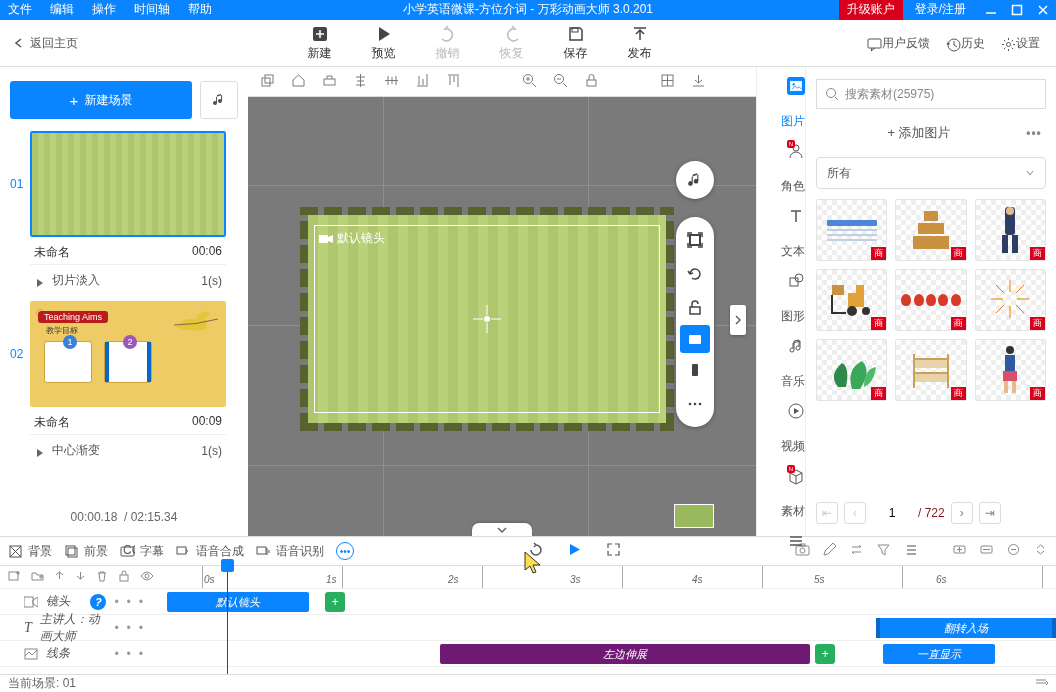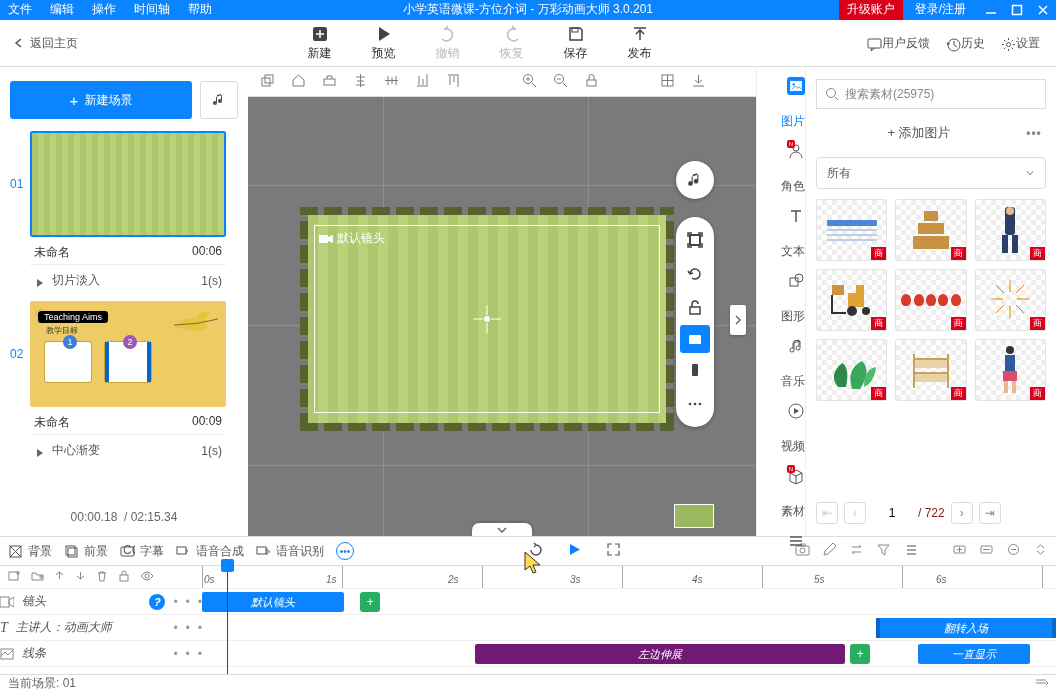--- a/index.html
+++ b/index.html
@@ -36,21 +36,21 @@
 .newscene .btn { flex: 1; height: 38px; background: #0a84ff; color: #fff; display: flex; align-items: center; justify-content: center; gap: 6px; border-radius: 3px; font-size: 13px; }
 .newscene .music { width: 38px; height: 38px; border: 1px solid #dcdcdc; border-radius: 3px; display: flex; align-items: center; justify-content: center; }
 .scenes { flex: 1; overflow: hidden; display: flex; flex-direction: column; gap: 6px; margin-top: 4px; }
 .scene { display: flex; flex-direction: column; gap: 4px; }
 .scene .thumbrow { display: flex; align-items: center; }
 .scene .idx { width: 20px; color: #0a84ff; font-size: 12px; }
 .scene .thumb { width: 196px; height: 106px; border: 2px solid transparent; border-radius: 2px; position: relative; overflow: hidden; }
 .scene.sel .thumb { border-color: #0a84ff; }
 .thumb.green { background: repeating-linear-gradient(90deg, #aec76f 0 6px, #b9d27a 6px 12px); }
 .thumb.aim { background: #eecb64; }
-.aim .tit { position: absolute; top: 8px; left: 6px; background: #000000; color: #fff; font-size: 9px; padding: 1px 6px; border-radius: 3px; }
+.aim .tit { position: absolute; top: 8px; left: 6px; background: #b91c1c; color: #fff; font-size: 9px; padding: 1px 6px; border-radius: 3px; }
 .aim .dot { position: absolute; top: 6px; left: 4px; width: 8px; height: 8px; background: #ffe58a; border: 1px solid #c8a43b; border-radius: 50%; }
 .sub { font-size: 8px; color: #333; }
 .aim .card { position: absolute; top: 38px; width: 48px; height: 42px; background: #fff; border: 1px solid #c8a43b; border-radius: 3px; }
 .aim .card.c1 { left: 12px; } .aim .card.c2 { left: 72px; }
 .aim .badge { position: absolute; top: -7px; left: 18px; width: 14px; height: 14px; border-radius: 50%; color: #fff; font-size: 9px; display: flex; align-items: center; justify-content: center; }
 .b1 { background: #3b7fd6; } .b2 { background: #9b59b6; }
 .aim .bird { position: absolute; top: 2px; right: 6px; width: 44px; height: 28px; }
 .scene .meta { display: flex; justify-content: space-between; padding: 3px 4px; border-bottom: 1px solid #eee; margin-left: 20px; width: 196px; font-size: 12px; color: #333; }
 .scene .trans { display: flex; align-items: center; gap: 6px; margin-left: 20px; width: 196px; justify-content: space-between; color: #555; font-size: 12px; padding: 3px 4px 6px; }
 .scene .trans .l { display: flex; align-items: flex-end; gap: 6px; }
@@ -133,21 +133,21 @@
 .tlhead { display: flex; height: 22px; }
 .tlhead .left { width: 202px; display: flex; align-items: center; gap: 10px; padding: 0 8px; color: #777; }
 .tlhead .ruler { flex: 1; position: relative; background: #fff; }
 .ruler .marks { position: absolute; inset: 0; background-image: repeating-linear-gradient(90deg, #aaa 0 1px, transparent 1px 140px); }
 .ruler .secs { position: absolute; bottom: 3px; left: 0; right: 0; display: flex; }
 .ruler .secs span { width: 140px; color: #666; font-size: 10px; padding-left: 2px; }
 .playhead { position: absolute; left: 25px; top: 28px; bottom: 30px; width: 1px; background: #d9001b; z-index: 5; }
 .playhead::before { content: ""; position: absolute; top: -8px; left: -6px; width: 13px; height: 13px; background: #0a84ff; border-radius: 2px; }
 .tlrows { flex: 1; display: flex; flex-direction: column; position: relative; border-top: 1px solid #eee;}
 .tlrow { display: flex; height: 26px; border-bottom: 1px solid #eee; }
-.tlrow .lab { width: 202px; display: flex; align-items: center; gap: 8px; padding: 0 0; color: #555; }
+.tlrow .lab { width: 167px; display: flex; align-items: center; gap: 8px; padding: 0 24px; color: #555; }
 .tlrow .lab .help { width: 16px; height: 16px; background: #0a84ff; color: #fff; border-radius: 50%; display: flex; align-items: center; justify-content: center; font-size: 11px; font-weight: bold; }
 .tlrow .track { flex: 1; position: relative; background: #fff; }
 .clip { position: absolute; top: 3px; height: 20px; border-radius: 2px; color: #fff; display: flex; align-items: center; justify-content: center; font-size: 11px; }
 .c1 { left: 0; width: 142px; background: #0a84ff; }
 .cadd { left: 158px; width: 20px; height: 20px; top: 3px; background: #27ae60; color: #fff; border-radius: 3px; display: flex; align-items: center; justify-content: center; position: absolute; }
 .c2 { right: 0; width: 180px; background: #0a84ff; }
 .c2::before { content: ""; position: absolute; left: 0; top: 0; bottom: 0; width: 4px; background: #0666c9; }
 .c2::after { content: ""; position: absolute; right: 0; top: 0; bottom: 0; width: 4px; background: #0666c9; }
 .c3 { left: 264px; width: 370px; background: #701a75; margin-left: 9px; }
 .c3add { position: absolute; left: 648px; top: 3px; width: 20px; height: 20px; background: #27ae60; color: #fff; border-radius: 3px; display: flex; align-items: center; justify-content: center; }

